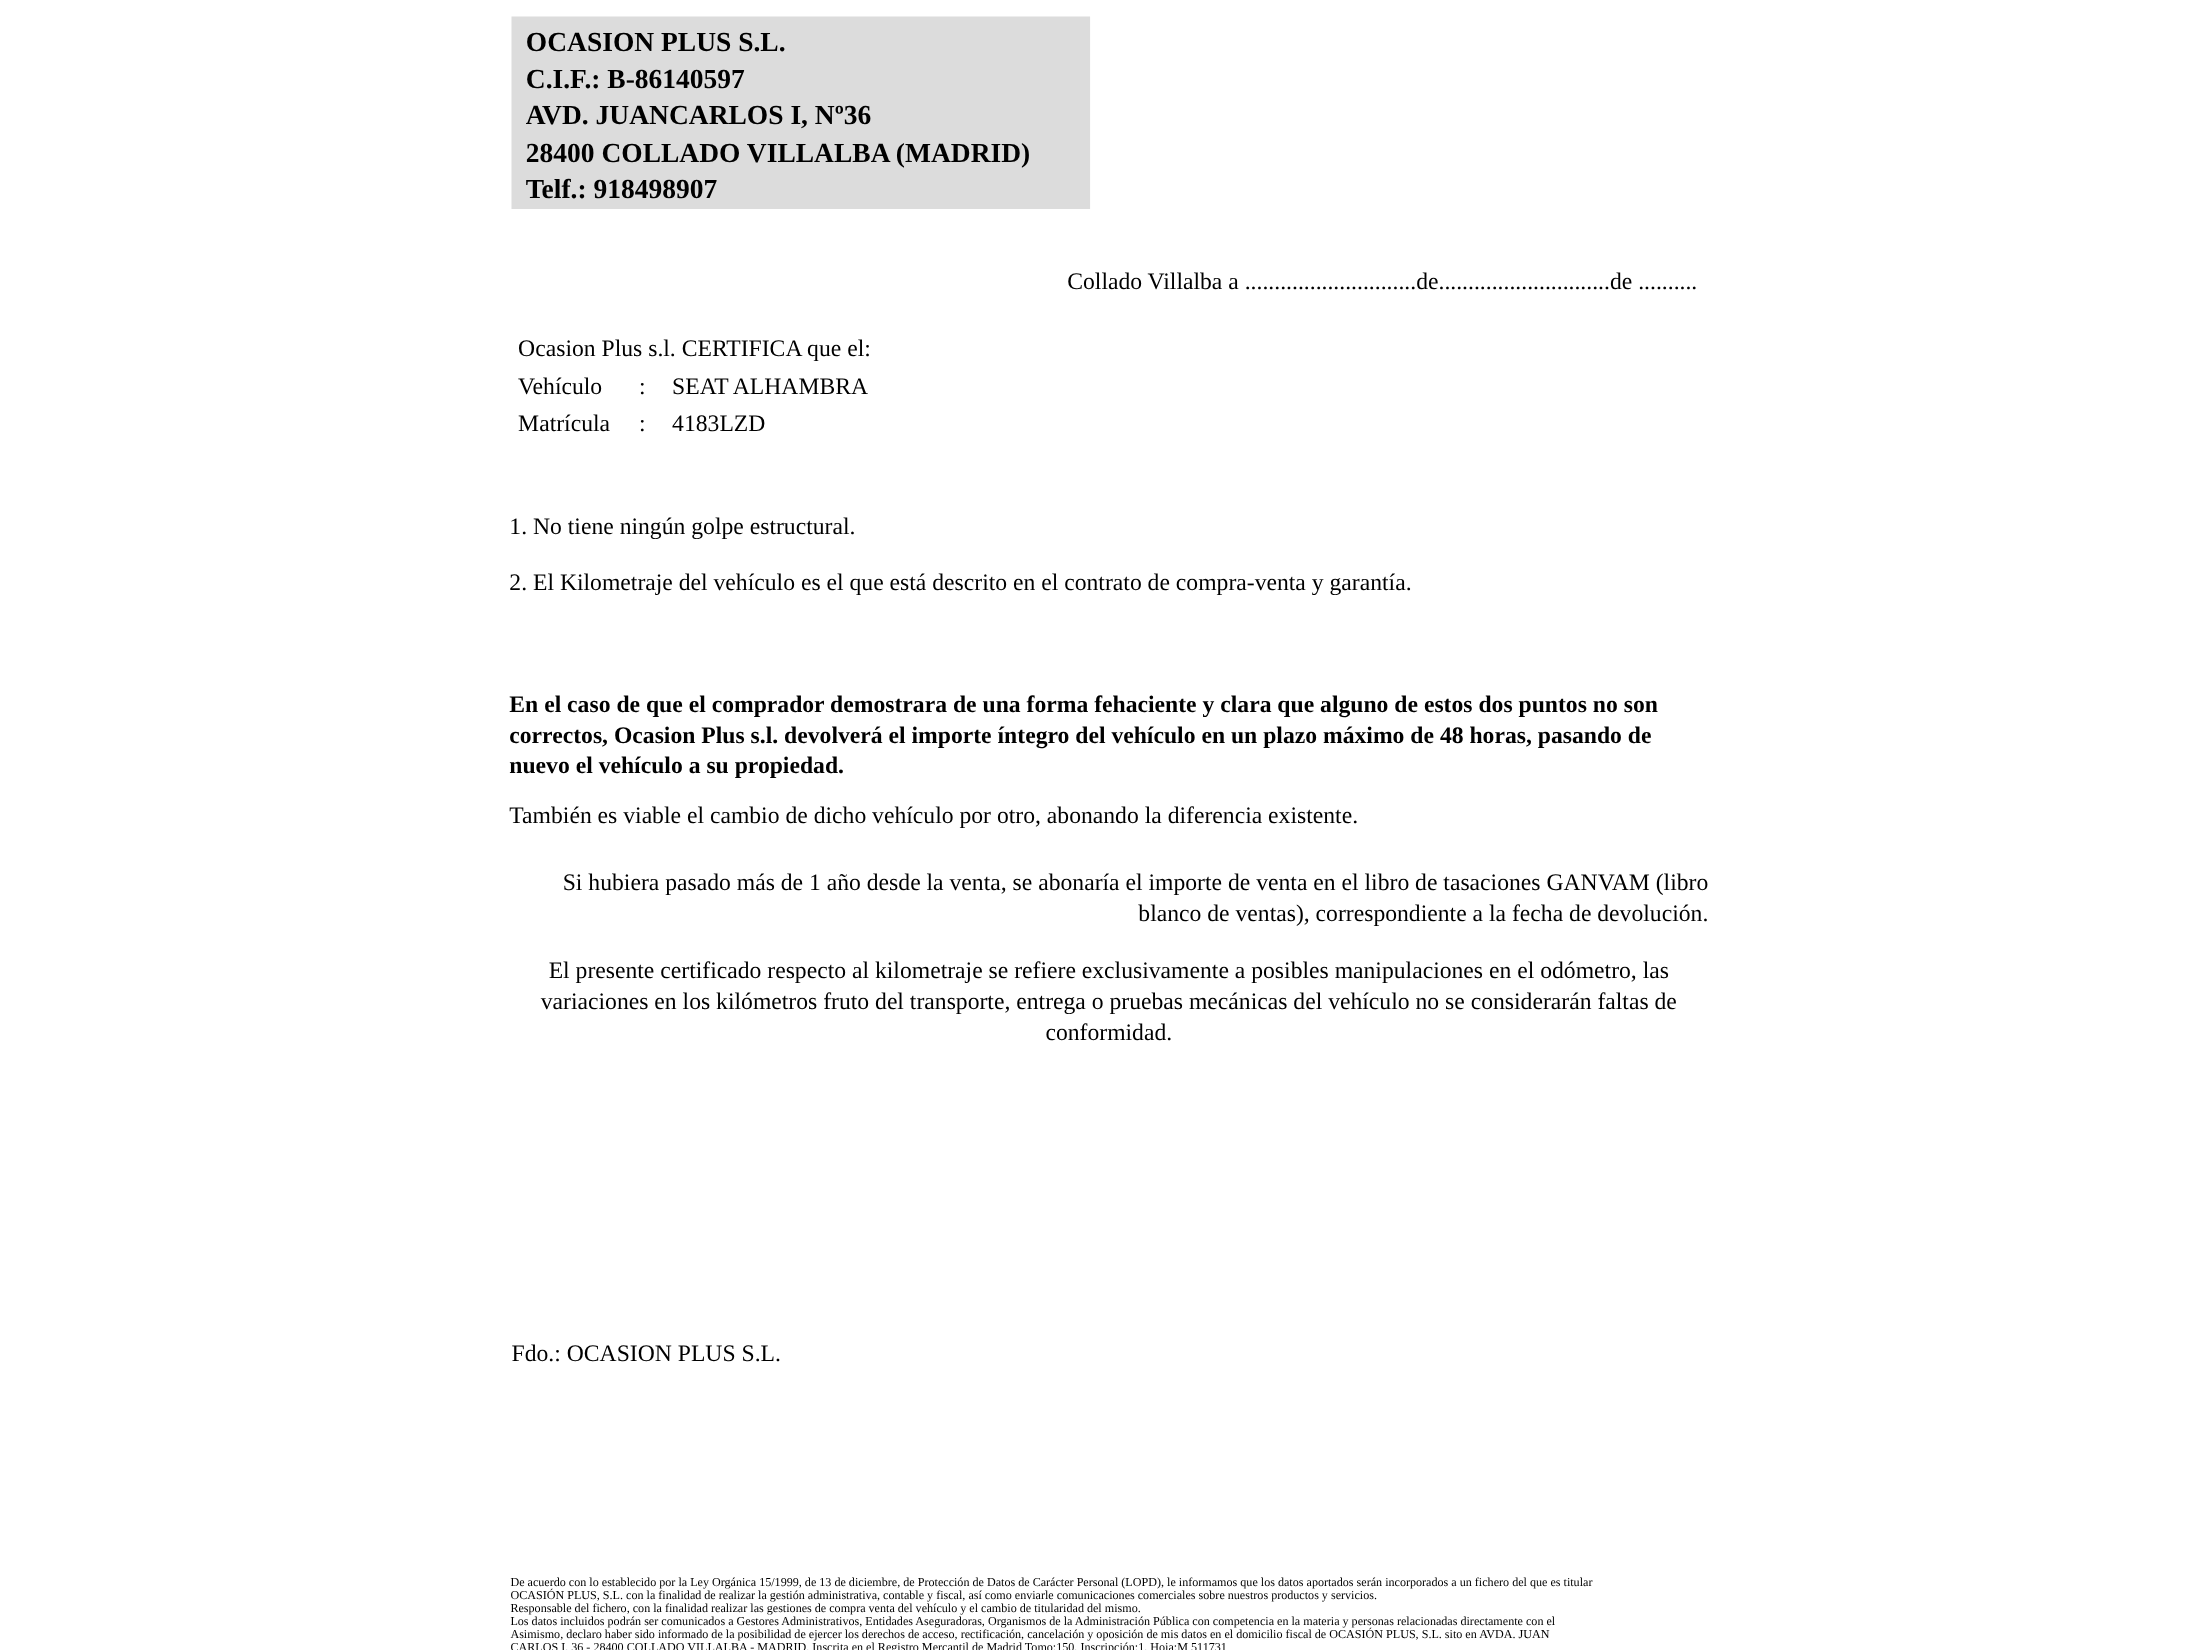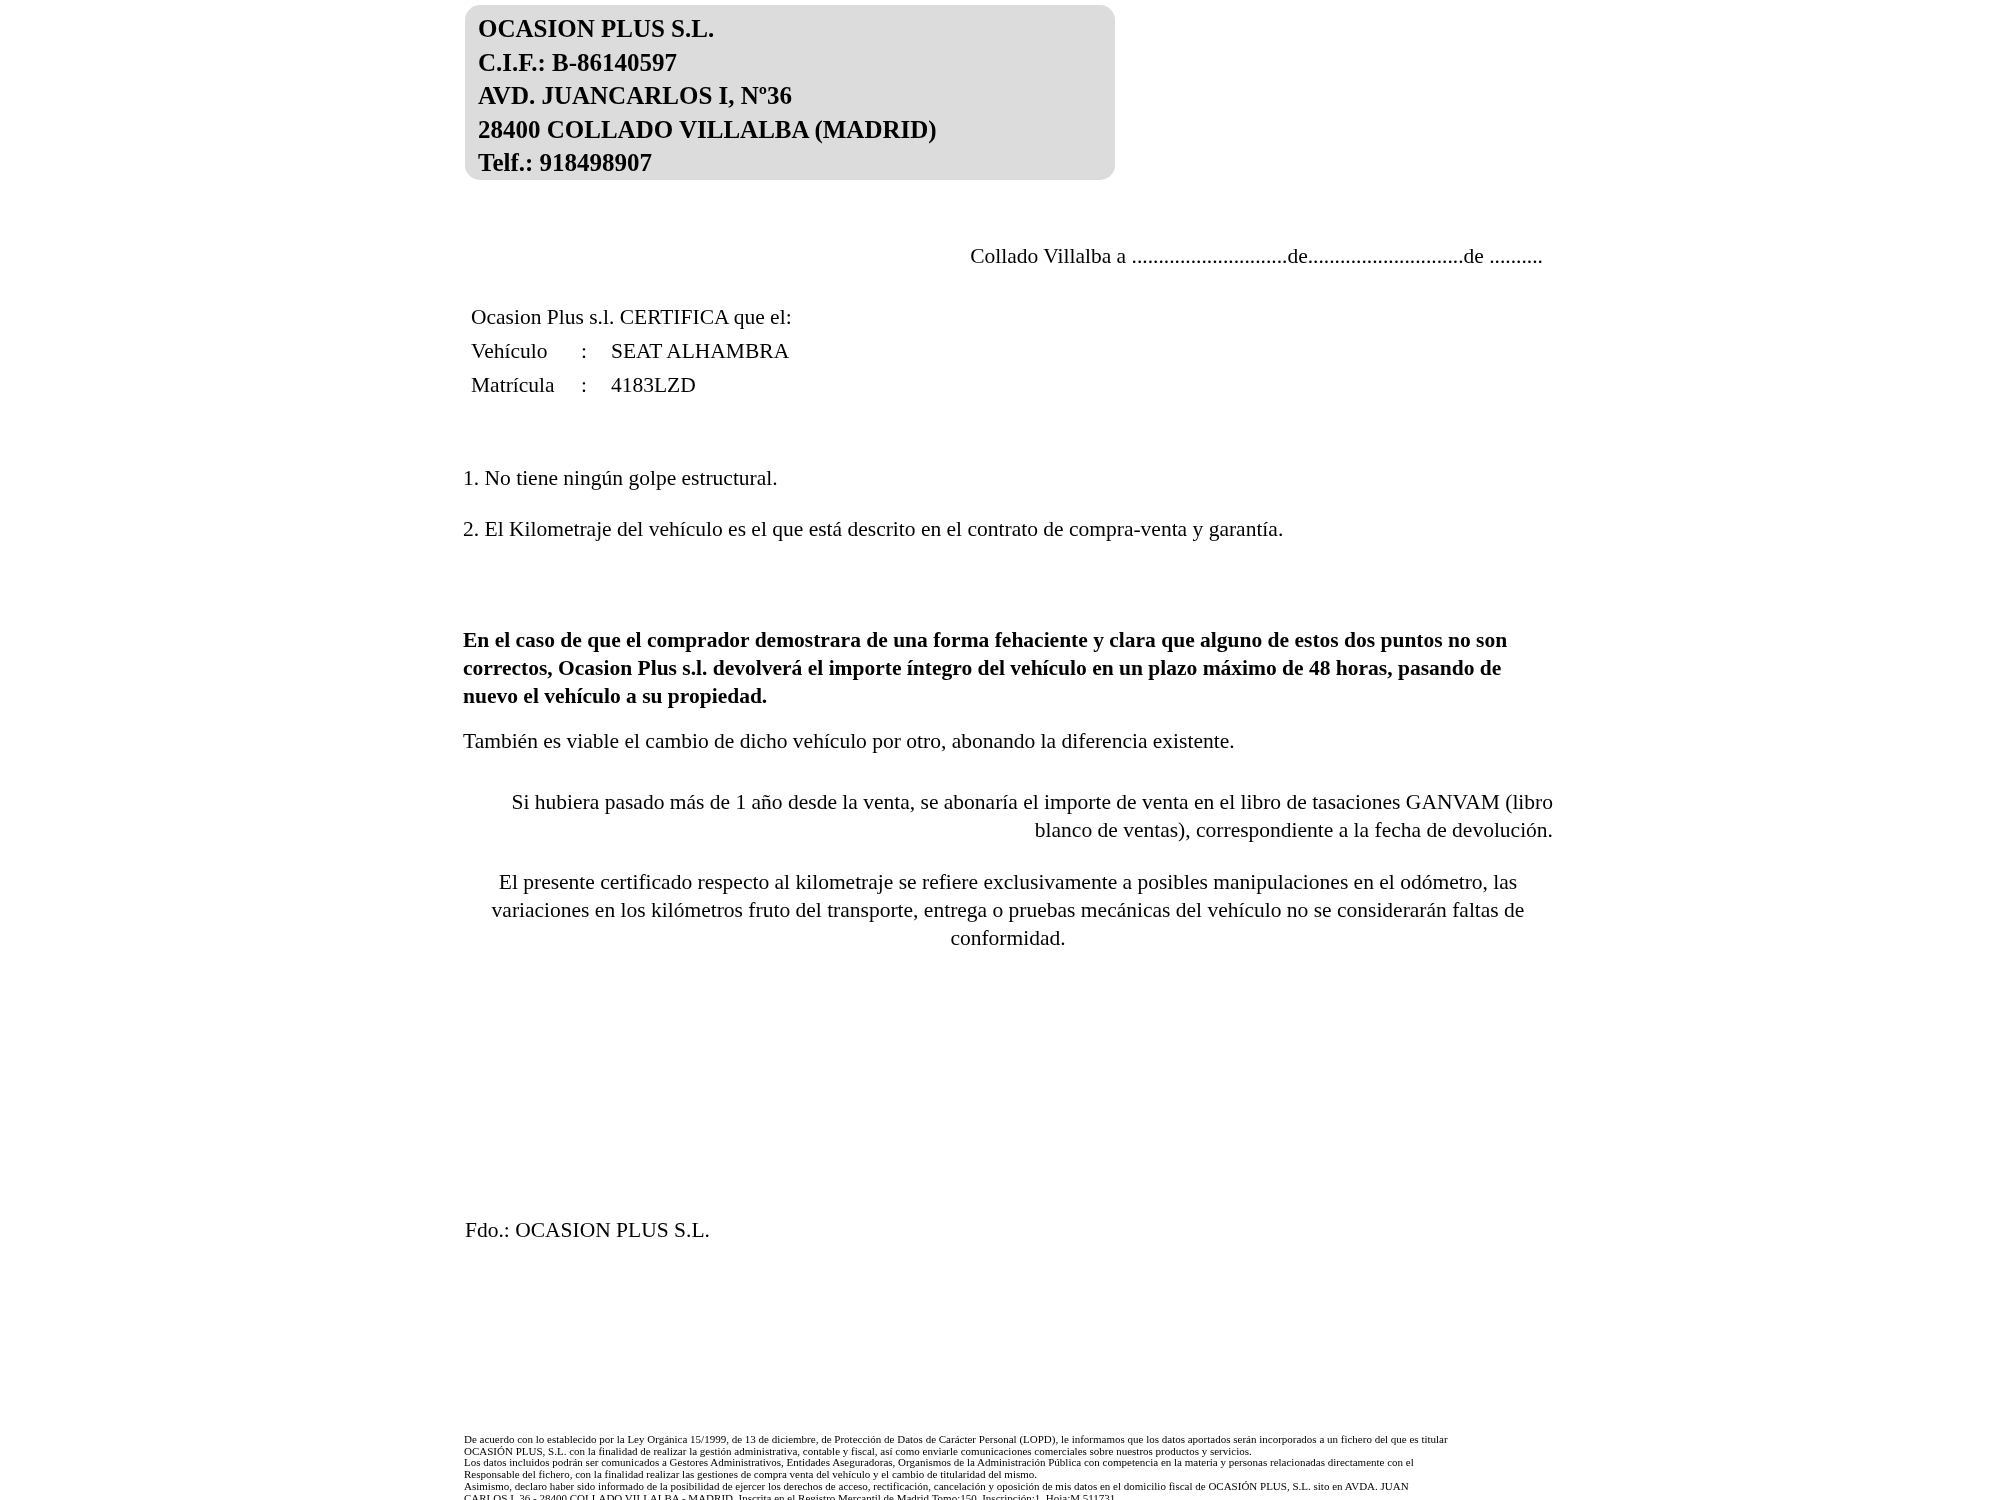--- a/index.html
+++ b/index.html
@@ -8,27 +8,26 @@
     width: 2000px;
     height: 1500px;
     background: #ffffff;
     color: #000000;
     font-family: "Liberation Serif", "DejaVu Serif", serif;
     overflow: hidden;
   }
   .header-box {
     position: absolute;
     left: 465px;
-    top: 5px;
-    width: 650px;
+    top: 15px;
+    width: 526px;
     height: 175px;
     background: #dcdcdc;
     box-sizing: border-box;
     padding: 7px 0 0 13px;
-    border-radius: 15px;
   }
   .header-line {
     font-weight: bold;
     font-size: 25px;
     line-height: 33.5px;
     white-space: nowrap;
   }
   .date-line {
     position: absolute;
     left: 465px;
@@ -117,19 +116,19 @@
   <div class="para para-0">En el caso de que el comprador demostrara de una forma fehaciente y clara que alguno de estos dos puntos no son correctos, Ocasion Plus s.l. devolverá el importe íntegro del vehículo en un plazo máximo de 48 horas, pasando de nuevo el vehículo a su propiedad.</div>
   <div class="para para-1">También es viable el cambio de dicho vehículo por otro, abonando la diferencia existente.</div>
   <div class="para para-2">Si hubiera pasado más de 1 año desde la venta, se abonaría el importe de venta en el libro de tasaciones GANVAM (libro blanco de ventas), correspondiente a la fecha de devolución.</div>
   <div class="para para-3">El presente certificado respecto al kilometraje se refiere exclusivamente a posibles manipulaciones en el odómetro, las variaciones en los kilómetros fruto del transporte, entrega o pruebas mecánicas del vehículo no se considerarán faltas de conformidad.</div>
 
   <div class="signature">Fdo.: OCASION PLUS S.L.</div>
 
   <div class="legal">
     <div class="legal-line">De acuerdo con lo establecido por la Ley Orgánica 15/1999, de 13 de diciembre, de Protección de Datos de Carácter Personal (LOPD), le informamos que los datos aportados serán incorporados a un fichero del que es titular</div>
     <div class="legal-line">OCASIÓN PLUS, S.L. con la finalidad de realizar la gestión administrativa, contable y fiscal, así como enviarle comunicaciones comerciales sobre nuestros productos y servicios.</div>
+    <div class="legal-line">Responsable del fichero, con la finalidad realizar las gestiones de compra venta del vehículo y el cambio de titularidad del mismo.</div>
     <div class="legal-line">Los datos incluidos podrán ser comunicados a Gestores Administrativos, Entidades Aseguradoras, Organismos de la Administración Pública con competencia en la materia y personas relacionadas directamente con el</div>
-    <div class="legal-line">Responsable del fichero, con la finalidad realizar las gestiones de compra venta del vehículo y el cambio de titularidad del mismo.</div>
     <div class="legal-line">Asimismo, declaro haber sido informado de la posibilidad de ejercer los derechos de acceso, rectificación, cancelación y oposición de mis datos en el domicilio fiscal de OCASIÓN PLUS, S.L. sito en AVDA. JUAN</div>
     <div class="legal-line">CARLOS I, 36 - 28400 COLLADO VILLALBA - MADRID. Inscrita en el Registro Mercantil de Madrid Tomo:150, Inscripción:1, Hoja:M 511731</div>
   </div>
 
 </div>
 
 </body></html>

